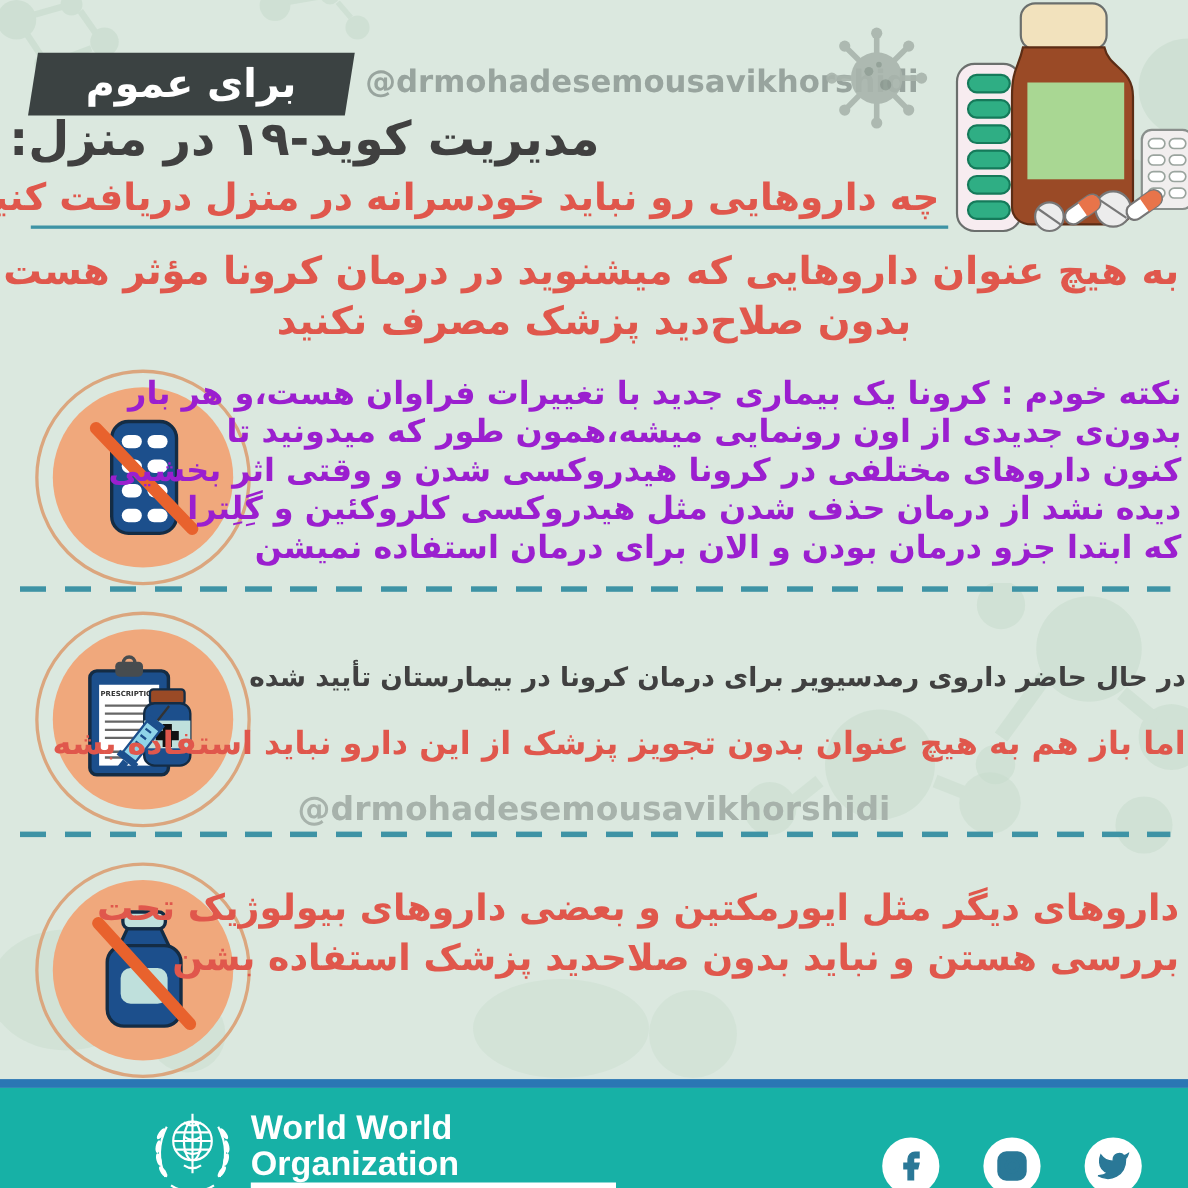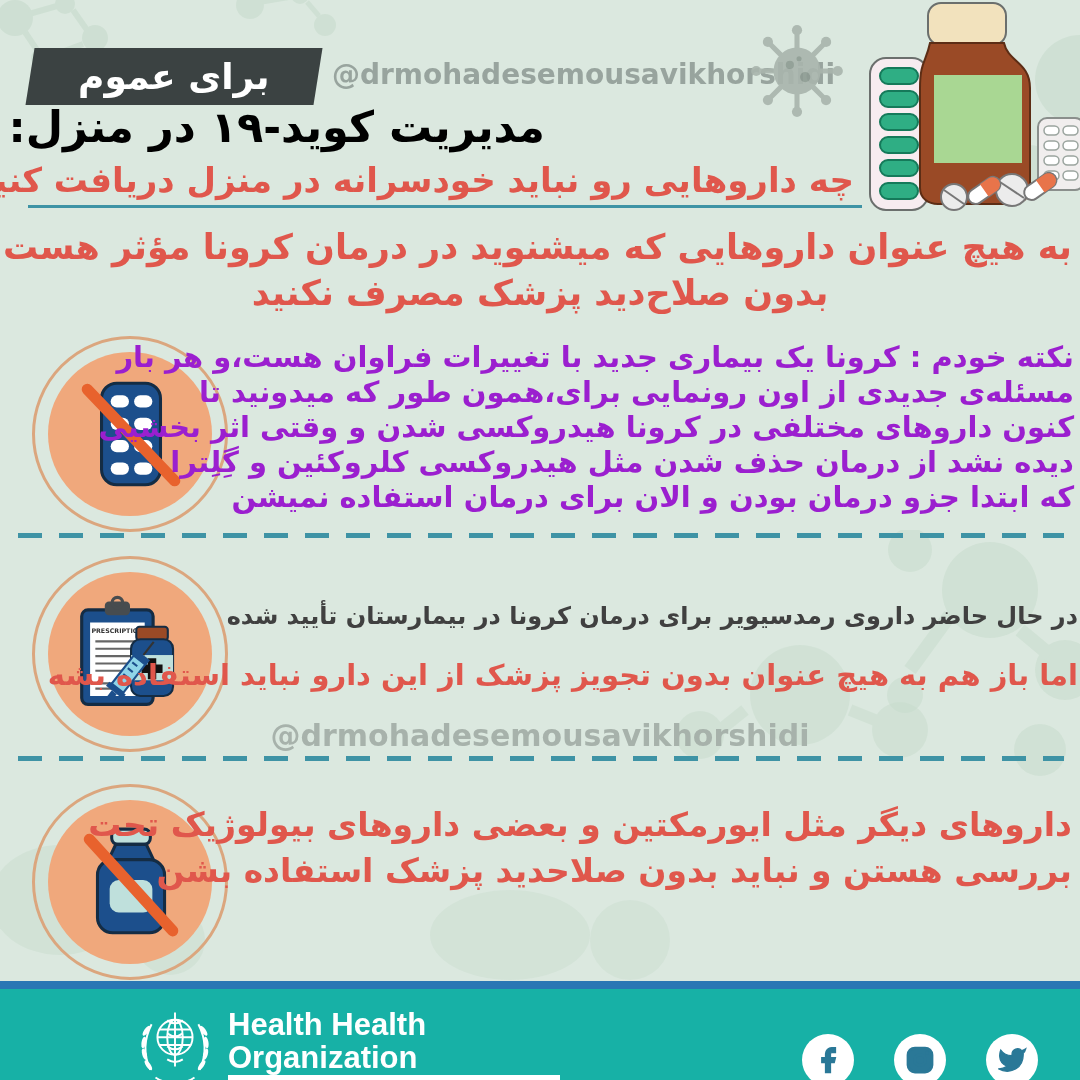--- a/index.html
+++ b/index.html
@@ -8,21 +8,21 @@
   .deco{position:absolute;pointer-events:none;}
 
   
   .badge{position:absolute;left:30px;top:48px;width:288px;height:57px;background:#3b4242;
          transform:skewX(-9deg);display:flex;align-items:center;justify-content:center;}
   .badge span{transform:skewX(9deg);color:#ffffff;font-size:36px;font-weight:bold;direction:rtl;}
   .handle-top{position:absolute;left:332px;top:58px;font-size:28px;font-weight:bold;color:#98a49e;}
   .virus-top{position:absolute;left:745px;top:20px;width:104px;height:102px;opacity:.9;}
   .pills-illustration{position:absolute;left:862px;top:0px;width:218px;height:216px;}
   .title{position:absolute;right:535px;top:102px;direction:rtl;white-space:nowrap;
-         font-size:43px;font-weight:bold;color:#000000;}
+         font-size:43px;font-weight:bold;color:#404040;}
   .subtitle{position:absolute;right:226px;top:160px;direction:rtl;white-space:nowrap;
             font-size:34px;font-weight:bold;color:#e0574c;}
   .header-divider{position:absolute;left:28px;top:205px;width:834px;height:3px;background:#3e93a5;}
 
   
   .intro{position:absolute;left:8px;right:8px;top:224px;text-align:center;direction:rtl;
          font-size:35px;font-weight:bold;color:#e0574c;line-height:46px;}
   .intro div{white-space:nowrap;}
 
   
@@ -215,21 +215,21 @@
             <rect x="64" y="66" width="18" height="12" rx="6"></rect>
           <rect x="41" y="88" width="18" height="12" rx="6"></rect>
             <rect x="64" y="88" width="18" height="12" rx="6"></rect>
         </g>
         <path d="M18 16 L104 106" stroke="#e8622d" stroke-width="11" stroke-linecap="round"></path>
       </svg>
     </div>
   </div>
   <div class="sec1-text">
     <div>نکته خودم : کرونا یک بیماری جدید با تغییرات فراوان هست،و هر بار</div>
-    <div>مسئله‌ی جدیدی از اون رونمایی برای،همون طور که میدونید تا</div>
+    <div>بدون‌ی جدیدی از اون رونمایی میشه،همون طور که میدونید تا</div>
     <div>کنون داروهای مختلفی در کرونا هیدروکسی شدن و وقتی اثر بخشیی</div>
     <div>دیده نشد از درمان حذف شدن مثل هیدروکسی کلروکئین و گِلِترا</div>
     <div>که ابتدا جزو درمان بودن و الان برای درمان استفاده نمیشن</div>
   </div>
 
   <div class="dashed" style="top:533px"></div>
 
   <div class="ring" style="left:32px;top:556px">
     <div class="disc">
       <svg width="126" height="126" viewBox="0 0 120 120">
@@ -298,21 +298,21 @@
       <ellipse cx="12" cy="58" rx="9" ry="3.5" transform="rotate(-80 12 58)"></ellipse>
       <ellipse cx="13" cy="76" rx="9" ry="3.5" transform="rotate(75 13 76)"></ellipse>
       <ellipse cx="19" cy="93" rx="9" ry="3.5" transform="rotate(55 19 93)"></ellipse>
       <ellipse cx="104" cy="40" rx="9" ry="3.5" transform="rotate(55 104 40)"></ellipse>
       <ellipse cx="108" cy="58" rx="9" ry="3.5" transform="rotate(80 108 58)"></ellipse>
       <ellipse cx="107" cy="76" rx="9" ry="3.5" transform="rotate(-75 107 76)"></ellipse>
       <ellipse cx="101" cy="93" rx="9" ry="3.5" transform="rotate(-55 101 93)"></ellipse>
     </g>
   </svg>
   <div class="who-name">
-    <div>Health Health</div>
+    <div>World World</div>
     <div>Organization</div>
   </div>
   <div class="who-underline"></div>
 
   <div class="social">
     <div class="social-btn">
       <svg viewBox="0 0 24 24" stroke="none">
         <path d="M18 2h-3a5 5 0 0 0-5 5v3H7v4h3v8h4v-8h3l1-4h-4V7a1 1 0 0 1 1-1h3z"></path>
       </svg>
     </div>

